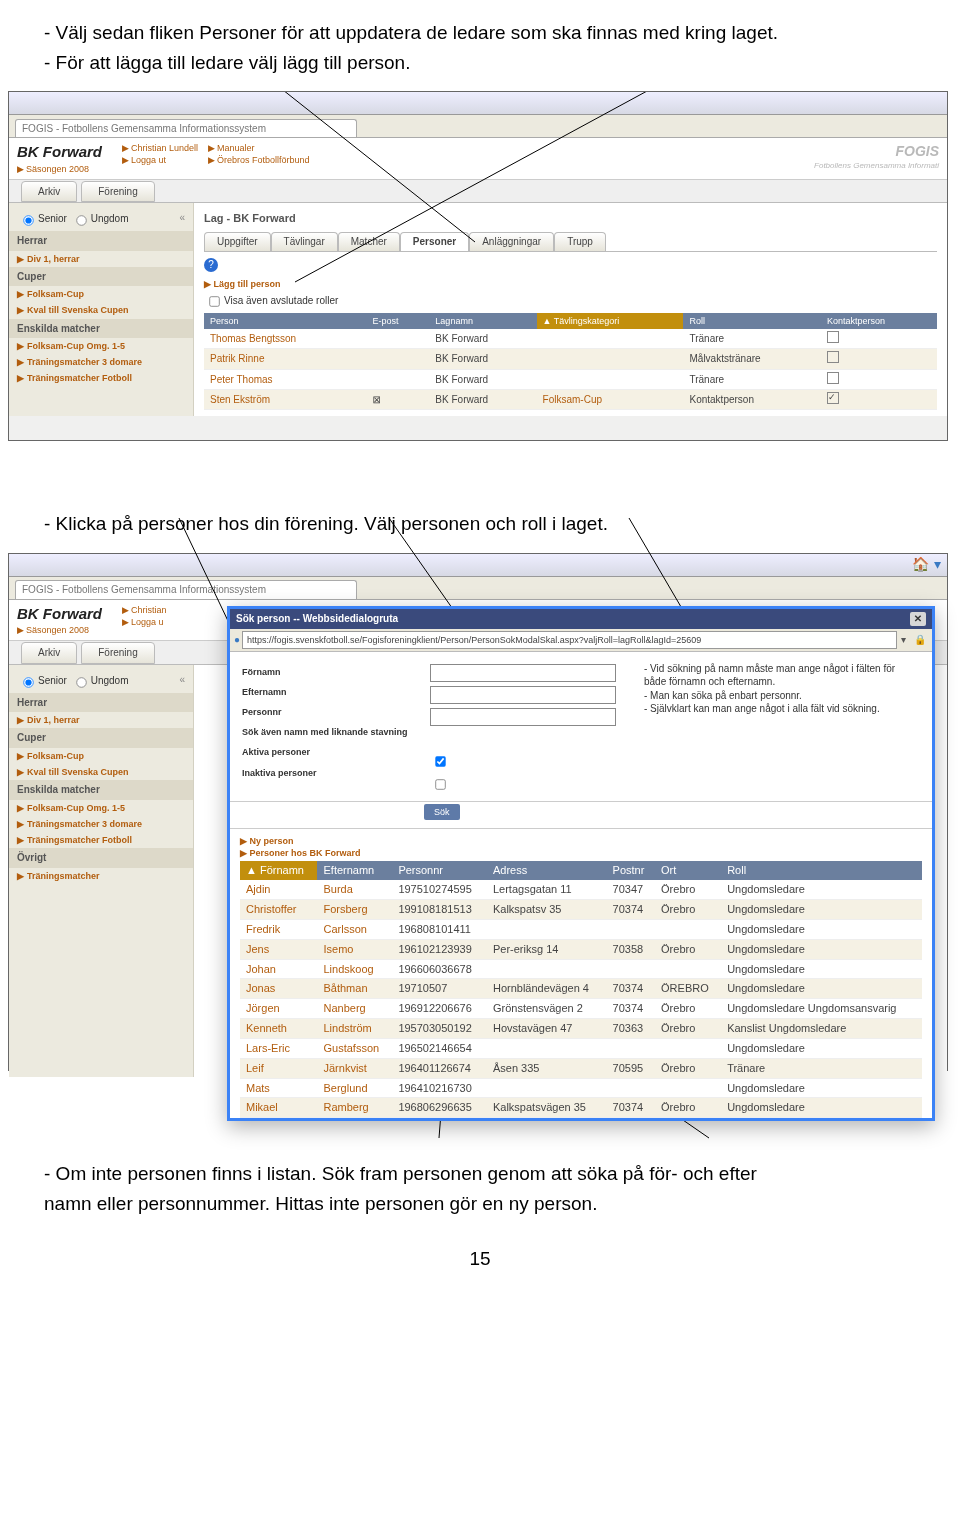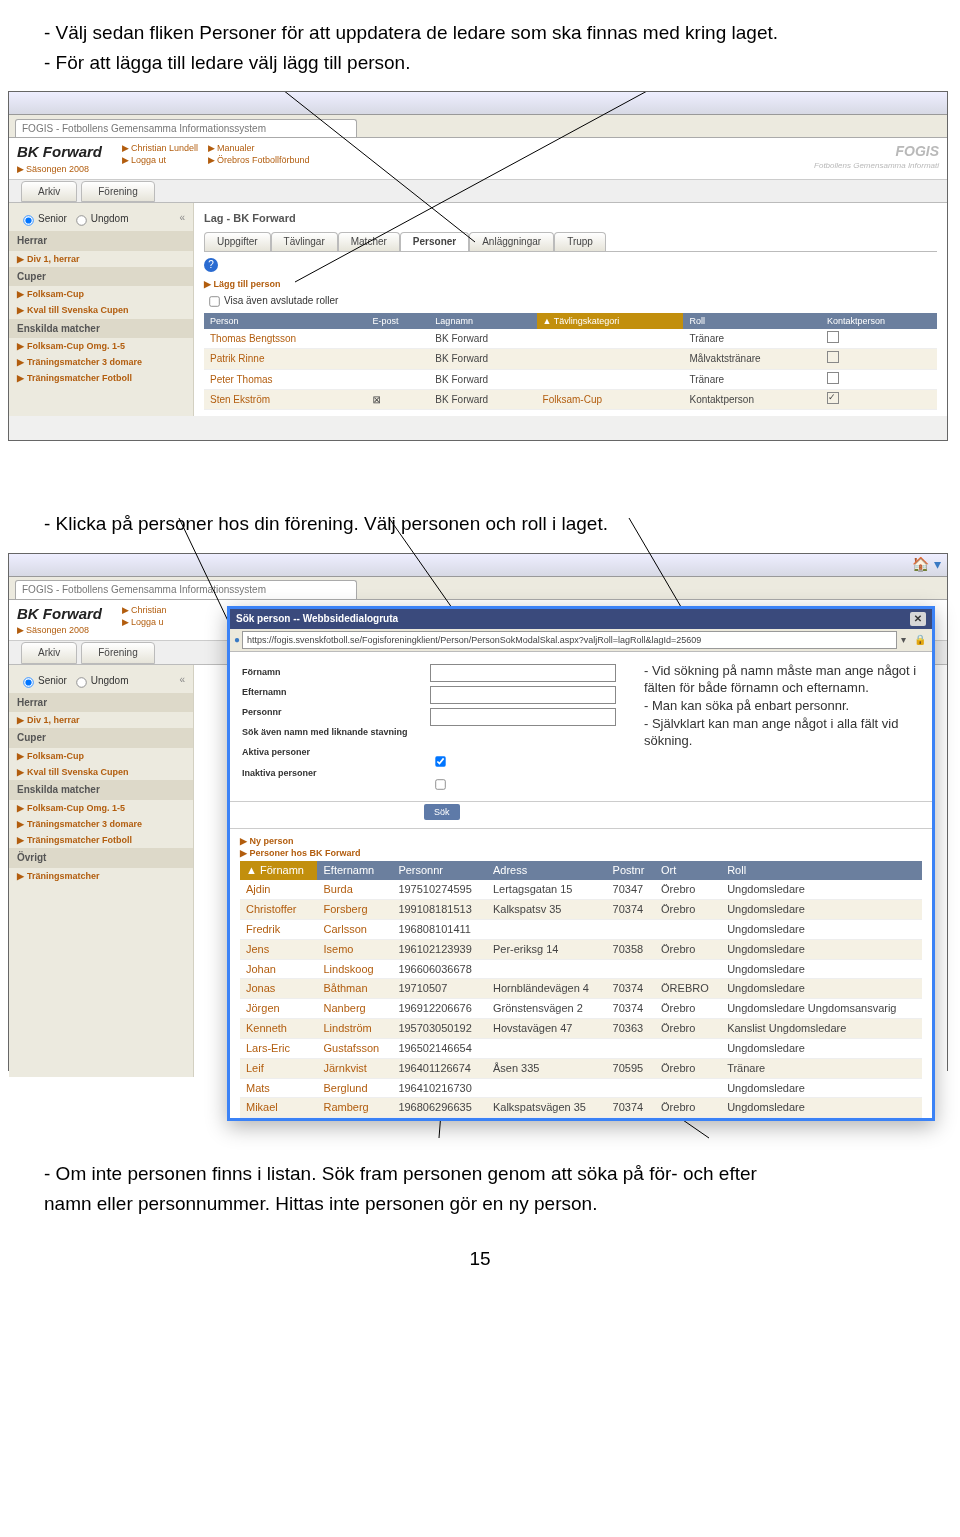--- a/index.html
+++ b/index.html
@@ -51,21 +51,21 @@
   .dlg-title .dx{margin-left:auto;width:16px;height:14px;background:#d7d7d7;color:#333;text-align:center;line-height:14px;font-size:10px;border-radius:2px;}
   .addrbar{display:flex;align-items:center;background:#ece9dc;padding:2px 4px;border-bottom:1px solid #bbb;}
   .addrbar .urlbox{flex:1;background:#fff;border:1px solid #999;height:16px;font-size:9px;padding:0 4px;display:flex;align-items:center;}
   .lock{width:14px;height:14px;margin-left:4px;color:#b08b1e;}
   .searchform{display:flex;padding:10px 12px 4px 12px;gap:18px;border-bottom:1px solid #ccc;align-items:flex-start;}
   .searchform .labels{width:170px;}
   .searchform .labels div{font-size:9px;font-weight:bold;color:#333;padding:4px 0;}
   .searchform .inputs div{padding:2px 0;}
   .searchform input[type=text]{width:180px;height:14px;border:1px solid #888;font-size:9px;}
   .searchform input[type=checkbox]{transform:scale(.8);}
-  .searchform .notes{font-size:13px;color:#333;flex:1;padding-left:10px;}
+  .searchform .notes{font-size:10px;color:#333;flex:1;padding-left:10px;}
   .btn-sok{display:inline-block;background:#5e7aa8;color:#fff;font-size:9px;padding:2px 10px;border-radius:2px;margin-left:182px;}
   .listlinks{margin:6px 0 2px 10px;}
   .grid2{width:calc(100% - 20px);margin:0 10px;border-collapse:collapse;font-size:11px;}
   .grid2 th{background:#6b7f9e;color:#fff;text-align:left;padding:2px 6px;font-weight:normal;}
   .grid2 th.sort{background:#c28f0d;}
   .grid2 td{padding:2px 6px;border-bottom:1px solid #eee;}
   .grid2 tr:nth-child(even) td{background:#f5f1e4;}
   
   .linesvg{position:absolute;left:0;top:0;pointer-events:none;}
   .page-num{text-align:center;margin:30px 0 20px 0;font-size:19px;}
@@ -299,21 +299,21 @@
           <th>Postnr</th>
           <th>Ort</th>
           <th>Roll</th>
         </tr>
           </thead>
         <tbody id="dlgrows">
             <tr>
               <td class="clink">Ajdin</td>
               <td class="clink">Burda</td>
               <td>197510274595</td>
-              <td>Lertagsgatan 15</td>
+              <td>Lertagsgatan 11</td>
               <td>70347</td>
               <td>Örebro</td>
               <td>Ungdomsledare</td>
             </tr>
             <tr>
               <td class="clink">Christoffer</td>
               <td class="clink">Forsberg</td>
               <td>199108181513</td>
               <td>Kalkspatsv 35</td>
               <td>70374</td>

